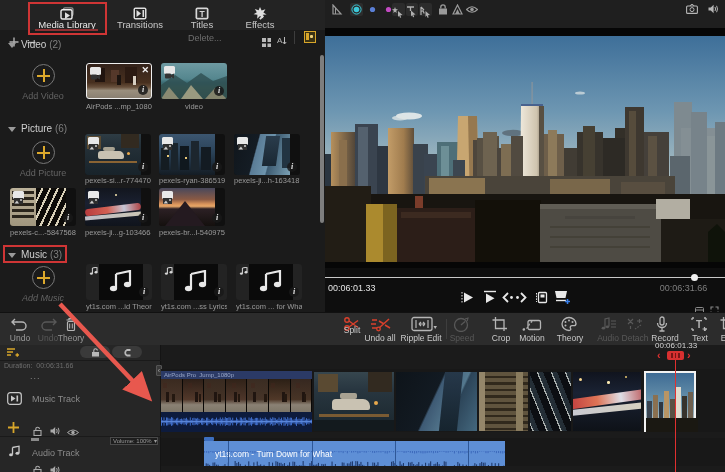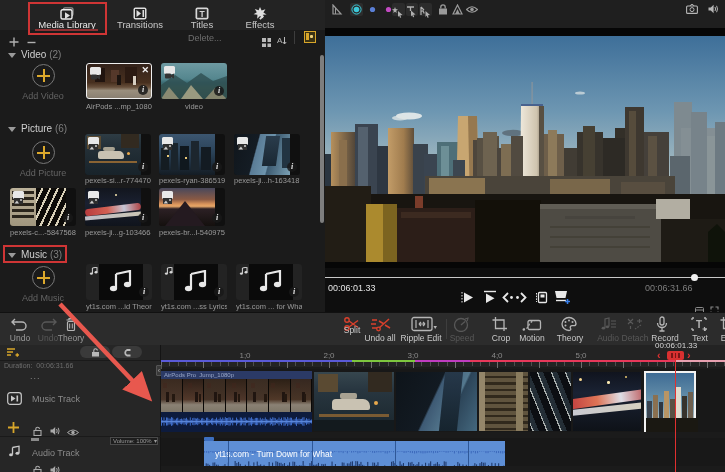--- a/index.html
+++ b/index.html
@@ -65,21 +65,21 @@
         </svg></div>
       <div class="abs" style="left:277px;top:32px;width:10px;height:11px;"><svg width="10" height="11">
           <text x="0" y="8" font-size="8" fill="#b9b9b9" font-family="Liberation Sans">A</text>
           <path d="M7.5 2 V9 M5.8 7 L7.5 9 L9.2 7" stroke="#b9b9b9" stroke-width="1" fill="none"></path>
         </svg></div>
       <div class="abs" style="left:294px;top:31px;width:1px;height:13px;background:#3d3d3d;"></div>
       <div class="abs" style="left:304px;top:31px;width:12px;height:12px;border:1.5px solid #d8a62a;background:#3a3214;">
         <div class="abs" style="left:1px;top:1px;width:3px;height:7px;background:#d8a62a;"></div>
         <div class="abs" style="left:5px;top:2.5px;width:3px;height:3px;background:#f0d27a;border-radius:1px;"></div>
       </div>
-      <div class="sech" style="left:8px;top:49px;"><span style="color:#9a9a9a;"><span class="tri"></span></span>Video <span>(2)</span></div>
+      <div class="sech" style="left:8px;top:39px;"><span style="color:#9a9a9a;"><span class="tri"></span></span>Video <span>(2)</span></div>
       <div class="addc" style="left:32px;top:64px;"></div>
       <div class="addlbl" style="left:13px;top:91px;width:60px;">Add Video</div>
       <div class="thumb" style="left:86px;top:63px;width:66px;height:36px;border:1.5px solid #f0f0f0;background:linear-gradient(180deg,#33221a 0%,#48301f 55%,#68503c 68%,#9a8f7e 78%,#8a8072 100%);">
         <div class="abs" style="left:8px;top:4px;width:10px;height:14px;background:#21140f;"></div>
         <div class="abs" style="left:24px;top:6px;width:8px;height:12px;background:#55382a;"></div>
         <div class="abs" style="left:38px;top:3px;width:12px;height:16px;background:#2b1a12;"></div>
         <div class="abs" style="left:30px;top:11px;width:4px;height:10px;background:#1c1410;"></div>
         <div class="abs" style="left:46px;top:12px;width:3px;height:9px;background:#d8cfc2;"></div>
         <div class="mediaicon"><svg width="11" height="8">
             <rect x="1" y="1.5" width="6" height="5" rx="1" fill="#333"></rect>
@@ -198,21 +198,21 @@
             <rect x="1" y="1" width="9" height="6" fill="#2e2e2e"></rect>
             <polygon points="1.5,6.5 4,3.5 6,6.5" fill="#cfcfcf"></polygon>
             <circle cx="8" cy="3" r="1" fill="#cfcfcf"></circle>
           </svg></div>
         <div class="info">i</div>
       </div>
       <div class="lbl" style="left:159px;top:228px;width:66px;">pexels-br...l-5409751</div>
       <div class="sech" style="left:8px;top:249px;"><span style="color:#9a9a9a;"><span class="tri"></span></span>Music <span>(3)</span></div>
       <div class="abs" style="left:3px;top:245px;width:64px;height:18px;border:2px solid #cf3535;"></div>
       <div class="addc" style="left:32px;top:266px;"></div>
-      <div class="addlbl" style="left:13px;top:293px;width:60px;">Add Music</div>
+      <div class="addlbl" style="left:13px;top:293px;width:60px;font-style:italic;">Add Music</div>
       <div class="thumb" style="left:86px;top:264px;width:66px;height:36px;background:#232323;">
         <div class="abs" style="left:13px;top:0;width:44px;height:36px;background:#0a0a0a;">
           <svg width="26" height="24" viewBox="0 0 26 24" style="position:absolute;left:50%;top:50%;margin:-12px 0 0 -13px;">
             <path d="M8 4 L22 1 L22 14 M8 4 L8 18" stroke="#e8e8e8" stroke-width="2.2" fill="none"></path>
             <ellipse cx="5.5" cy="18.5" rx="3.6" ry="2.8" fill="#e8e8e8"></ellipse>
             <ellipse cx="19.5" cy="14.5" rx="3.6" ry="2.8" fill="#e8e8e8"></ellipse>
           </svg>
         </div>
         <svg width="9" height="9" viewBox="0 0 9 9" style="position:absolute;left:3px;top:3px;">
           <path d="M3.4 1 L8 0.2 L8 5 M3.4 1 L3.4 6.4" stroke="#d8d8d8" stroke-width="1" fill="none"></path>
@@ -400,21 +400,21 @@
           <rect x="225" y="200" width="100" height="2" fill="#444138"></rect>
           <rect x="225" y="210" width="100" height="2" fill="#444138"></rect>
           <rect x="331" y="163" width="34" height="20" fill="#b2aea2"></rect>
           <rect x="336" y="183" width="64" height="43" fill="#1e1b15"></rect>
           <polygon points="383,196 392,188 400,196 400,226 383,226" fill="#0f130a"></polygon>
           <rect x="90" y="160" width="8" height="12" fill="#7a3c2a"></rect>
         </svg></div>
       <div class="abs" style="left:0;top:277px;width:400px;height:1px;background:#c9c9c9;"></div>
       <div class="abs" style="left:366px;top:274px;width:7px;height:7px;border-radius:50%;background:#f2f2f2;"></div>
       <div class="abs" style="left:3px;top:283px;color:#e4e4e4;font-size:9px;">00:06:01.33</div>
-      <div class="abs" style="left:320px;top:283px;width:77px;color:#7e7e7e;font-size:9px;text-align:left;">00:06:31.66</div>
+      <div class="abs" style="left:320px;top:283px;width:77px;color:#7e7e7e;font-size:9px;text-align:center;">00:06:31.66</div>
       <svg class="abs" style="left:136px;top:291px;" width="13" height="13" viewBox="0 0 13 13">
         <path d="M1 1 V12" stroke="#e8e8e8" stroke-width="1" stroke-dasharray="1.5 1.5"></path>
         <polygon points="3,1.5 3,11.5 12,6.5" fill="#e8e8e8"></polygon>
       </svg>
       <svg class="abs" style="left:158px;top:290px;" width="14" height="14" viewBox="0 0 14 14">
         <path d="M1 1.5 H13" stroke="#e8e8e8" stroke-width="1.4"></path>
         <polygon points="3,3.5 3,13 11.5,8.2" fill="#e8e8e8"></polygon>
       </svg>
       <svg class="abs" style="left:177px;top:292px;" width="25" height="11" viewBox="0 0 25 11">
         <path d="M6 1 L1.5 5.5 L6 10" stroke="#e8e8e8" stroke-width="1.8" fill="none"></path>
@@ -577,34 +577,20 @@
         </svg>
         <div class="abs" style="left:32px;top:103px;color:#8a8a8a;font-size:9px;">Audio Track</div>
         <div class="abs" style="left:33px;top:116px;"><svg width="9" height="10" viewBox="0 0 9 10">
             <rect x="1" y="4.5" width="7" height="5" fill="none" stroke="#a9a9a9" stroke-width="1.1"></rect>
             <path d="M2.8 4.5 V3 a1.8 1.8 0 0 1 3.6 0" stroke="#a9a9a9" stroke-width="1.1" fill="none"></path>
           </svg></div>
         <div class="abs" style="left:50px;top:116px;"><svg width="11" height="10" viewBox="0 0 11 10">
             <polygon points="0.5,3.4 2.6,3.4 5.2,1 5.2,9 2.6,6.6 0.5,6.6" fill="#a9a9a9"></polygon>
             <path d="M6.6 3 Q7.8 5 6.6 7 M8.2 1.8 Q10 5 8.2 8.2" stroke="#a9a9a9" stroke-width="1" fill="none"></path>
           </svg></div>
-      </div>
-      <div class="abs" style="left:161px;top:0;width:564px;height:22px;background:#232323;">
-        <div class="abs" style="left:74px;top:6px;width:20px;color:#8a8a8a;font-size:8px;text-align:center;">1;0</div>
-        <div class="abs" style="left:158px;top:6px;width:20px;color:#8a8a8a;font-size:8px;text-align:center;">2;0</div>
-        <div class="abs" style="left:242px;top:6px;width:20px;color:#8a8a8a;font-size:8px;text-align:center;">3;0</div>
-        <div class="abs" style="left:326px;top:6px;width:20px;color:#8a8a8a;font-size:8px;text-align:center;">4;0</div>
-        <div class="abs" style="left:410px;top:6px;width:20px;color:#8a8a8a;font-size:8px;text-align:center;">5;0</div>
-        <div class="abs" style="left:0px;top:15px;width:191px;height:1.5px;background:#5a5ad8;"></div>
-        <div class="abs" style="left:191px;top:15px;width:63px;height:1.5px;background:#7ec73e;"></div>
-        <div class="abs" style="left:254px;top:15px;width:55px;height:1.5px;background:#c03cc0;"></div>
-        <div class="abs" style="left:309px;top:15px;width:205px;height:1.5px;background:#e8385a;"></div>
-        <div class="abs" style="left:514px;top:15px;width:50px;height:1.5px;background:#e8a0b0;"></div>
-        <div class="abs" style="left:0;top:17px;width:564px;height:4px;background:repeating-linear-gradient(90deg,#4e4e4e 0px,#4e4e4e 1px,transparent 1px,transparent 8.4px);"></div>
-        <div class="abs" style="left:0;top:17px;width:564px;height:6px;background:repeating-linear-gradient(90deg,#6e6e6e 0px,#6e6e6e 1px,transparent 1px,transparent 42px);"></div>
       </div>
       <div class="abs" style="left:156px;top:20px;width:6px;height:11px;background:#3a3a3a;border:1px solid #555;border-radius:1px;color:#aaa;font-size:7px;line-height:10px;text-align:center;">‹</div>
       <div class="abs" style="left:655px;top:-4px;color:#d8d8d8;font-size:8px;">00:06:01.33</div>
       <div class="abs" style="left:161px;top:24px;width:564px;height:63px;background:#181818;"></div>
       <div class="abs" style="left:161px;top:93px;width:564px;height:28px;background:#181818;"></div>
       <div class="abs" style="left:161px;top:26px;width:151px;height:61px;background:#0d1b3d;">
         <div class="abs" style="left:0;top:0;width:151px;height:8px;background:#2b3a66;color:#98a6c9;font-size:6px;line-height:8px;padding-left:3px;">AirPods Pro &nbsp;Jump_1080p</div>
         <div class="abs" style="left:0;top:8px;width:151px;height:33px;background:#241c16;">
           <div class="abs" style="left:0.0px;top:0;width:21.6px;height:33px;background:linear-gradient(180deg,#3a2a20 0%,#4a362a 62%,#8a8174 78%,#7e7668 100%);border-right:1px solid #0a0806;">
             <div class="abs" style="left:5px;top:13px;width:3px;height:10px;background:#201510;"></div>

